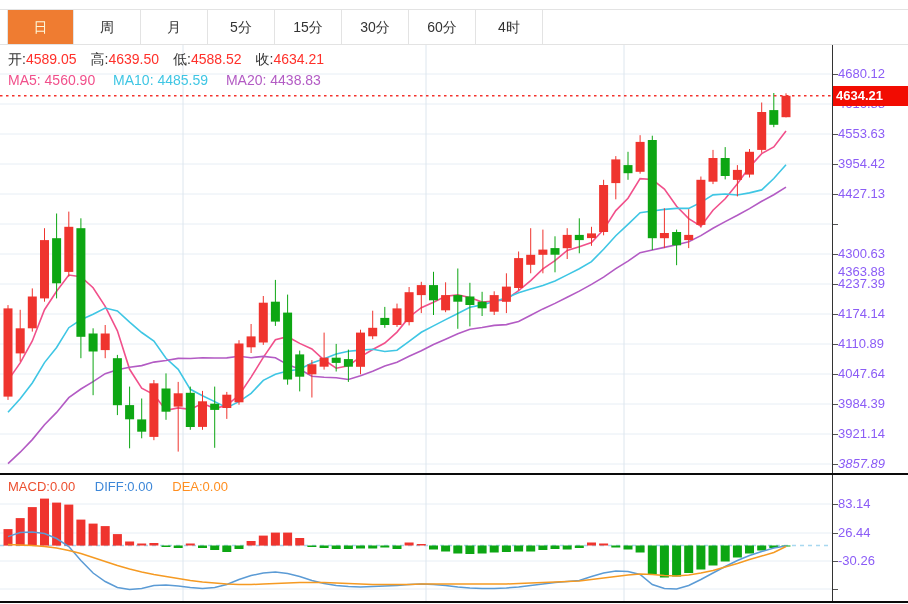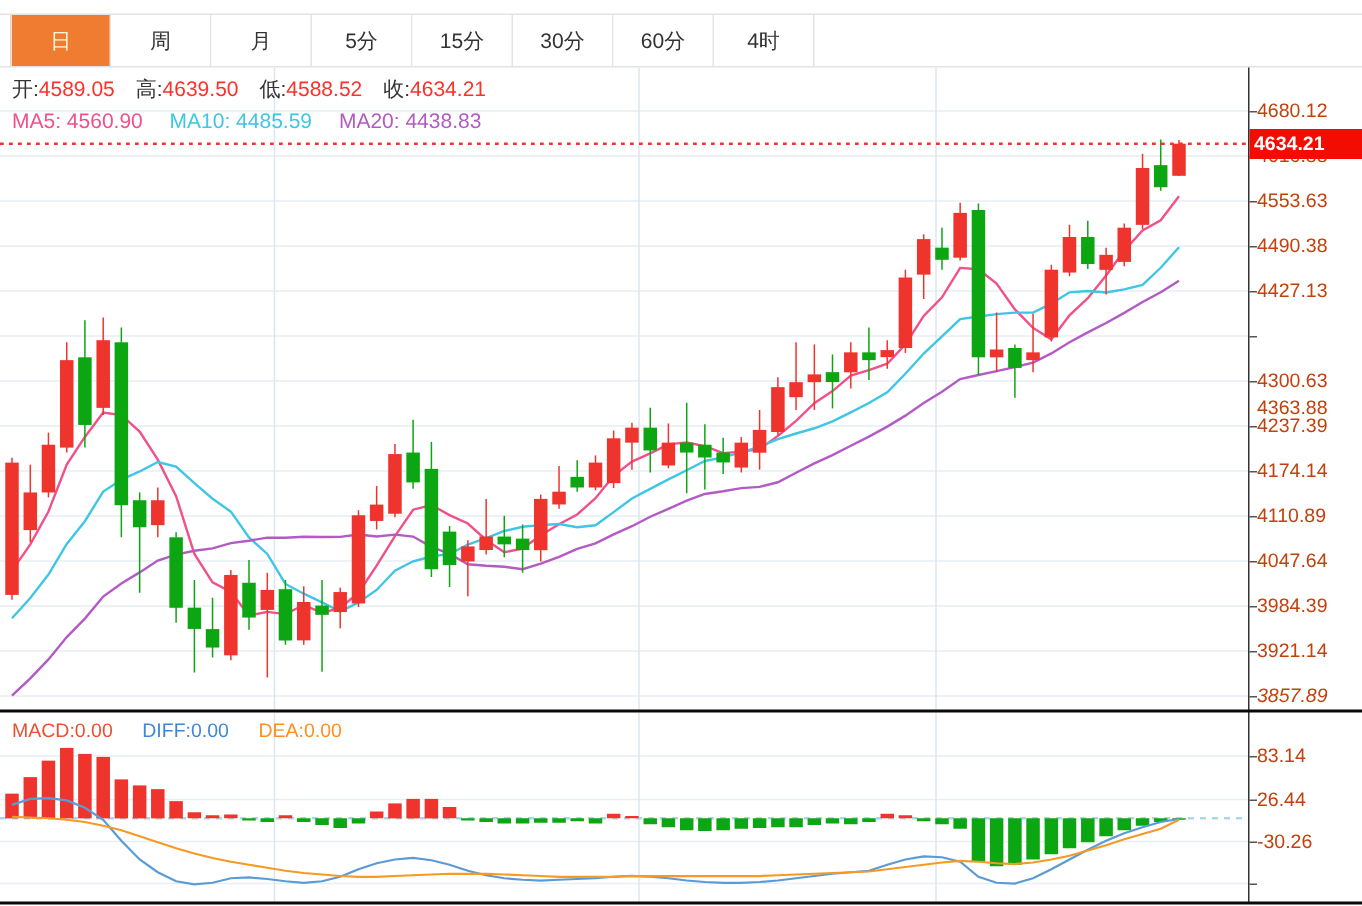--- a/index.html
+++ b/index.html
@@ -18,21 +18,21 @@
   #macd-svg{position:absolute;left:0;top:475px;}
   
   .row{position:absolute;white-space:nowrap;font-size:14px;}
   #ohlc-row{left:8px;top:51px;color:#333;}
   #ohlc-row .v{color:#ff302a;margin-right:14px;}
   #ma-row{left:8px;top:72px;}
   #ma-row span{margin-right:14px;}
   #macd-row{left:8px;top:479px;font-size:13px;}
   #macd-row span{margin-right:16px;}
   
-  .tick-label{position:absolute;left:838px;font-size:13px;color:#c2410c;}
+  .tick-label{position:absolute;left:838px;font-size:13px;color:#8b5cf6;}
   .tick-dash{position:absolute;left:833px;width:5px;height:1px;background:#555;}
   #axis-line{position:absolute;left:832px;top:45px;width:1px;height:557px;background:#333;}
   #sep-line{position:absolute;left:0;top:473px;width:908px;height:2px;background:#0a0a0a;}
   #bottom-line{position:absolute;left:0;top:601px;width:908px;height:2px;background:#0a0a0a;}
   #price-tag{position:absolute;left:833px;top:86px;width:75px;height:20px;line-height:20px;
              background:#f20c02;color:#fff;font-size:13px;font-weight:bold;padding-left:3px;
              box-sizing:border-box;z-index:5;}
 </style>
 </head>
 <body>
@@ -299,21 +299,21 @@
   </div>
 
   <div id="axis-labels">
       <div class="tick-dash" style="top: 74px;"></div>
       <div class="tick-label" style="top: 66px;">4680.12</div>
       <div class="tick-dash" style="top: 104px;"></div>
       <div class="tick-label" style="top: 96px;">4616.88</div>
       <div class="tick-dash" style="top: 134px;"></div>
       <div class="tick-label" style="top: 126px;">4553.63</div>
       <div class="tick-dash" style="top: 164px;"></div>
-      <div class="tick-label" style="top: 156px;">4490.38</div>
+      <div class="tick-label" style="top: 156px;">3954.42</div>
       <div class="tick-dash" style="top: 194px;"></div>
       <div class="tick-label" style="top: 186px;">4427.13</div>
       <div class="tick-dash" style="top: 224px;"></div>
       <div class="tick-label" style="top: 216px; margin-top: 48px;">4363.88</div>
       <div class="tick-dash" style="top: 254px;"></div>
       <div class="tick-label" style="top: 246px;">4300.63</div>
       <div class="tick-dash" style="top: 284px;"></div>
       <div class="tick-label" style="top: 276px;">4237.39</div>
       <div class="tick-dash" style="top: 314px;"></div>
       <div class="tick-label" style="top: 306px;">4174.14</div>

